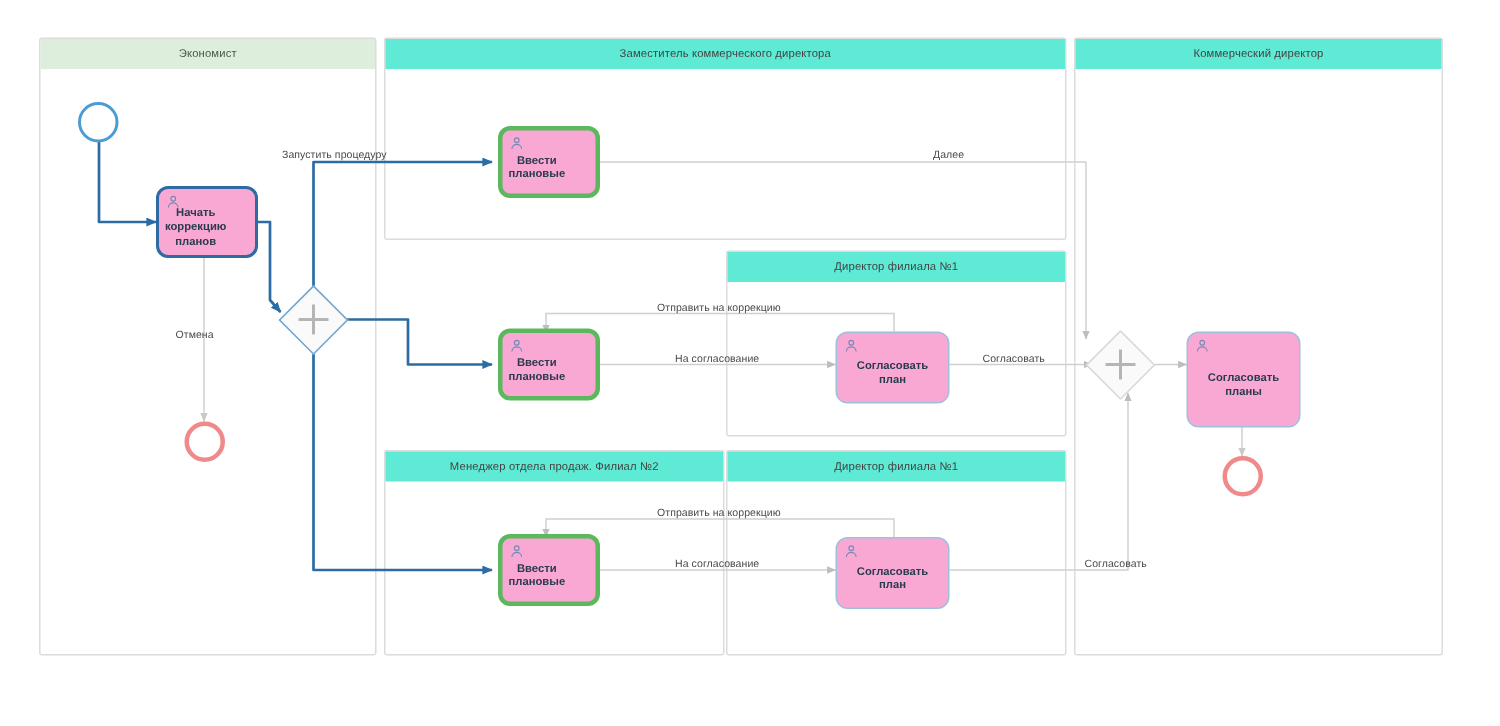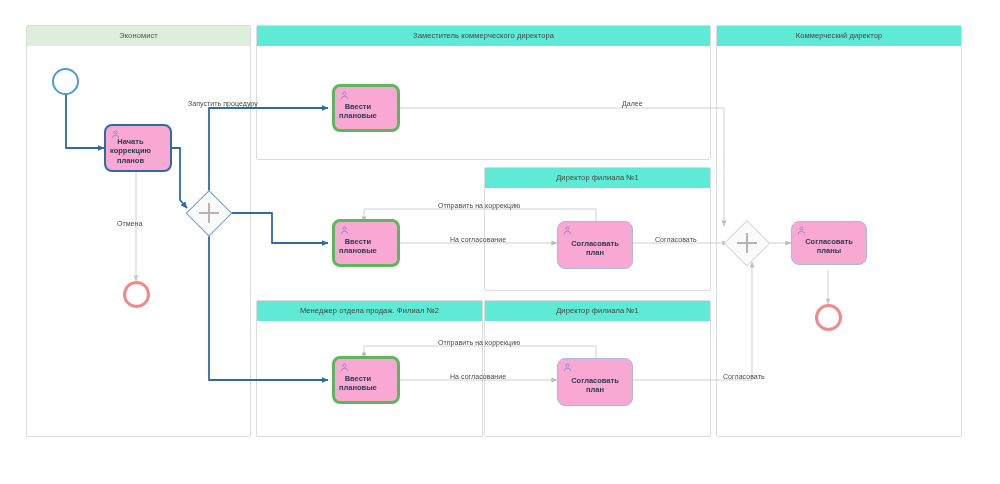--- a/index.html
+++ b/index.html
@@ -263,21 +263,21 @@
   </div>
 
   <div class="task plain" style="left:557px; top:358px; width:76px; height:48px;">
     <svg class="person" viewBox="0 0 12 12">
       <circle cx="6" cy="3.3" r="2.1" fill="none" stroke="#4a7fae" stroke-width="1"></circle>
       <path d="M1.7,11 a4.3,4 0 0 1 8.6,0" fill="none" stroke="#4a7fae" stroke-width="1"></path>
     </svg>
     <span>Согласовать план</span>
   </div>
 
-  <div class="task plain" style="left:791px; top:221px; width:76px; height:44px;">
+  <div class="task plain" style="left:791px; top:221px; width:76px; height:64px;">
     <svg class="person" viewBox="0 0 12 12">
       <circle cx="6" cy="3.3" r="2.1" fill="none" stroke="#4a7fae" stroke-width="1"></circle>
       <path d="M1.7,11 a4.3,4 0 0 1 8.6,0" fill="none" stroke="#4a7fae" stroke-width="1"></path>
     </svg>
     <span>Согласовать планы</span>
   </div>
 
   <div class="edge-label" style="left:188px; top:100px;">Запустить процедуру</div>
 
   <div class="edge-label" style="left:117px; top:220px;">Отмена</div>

